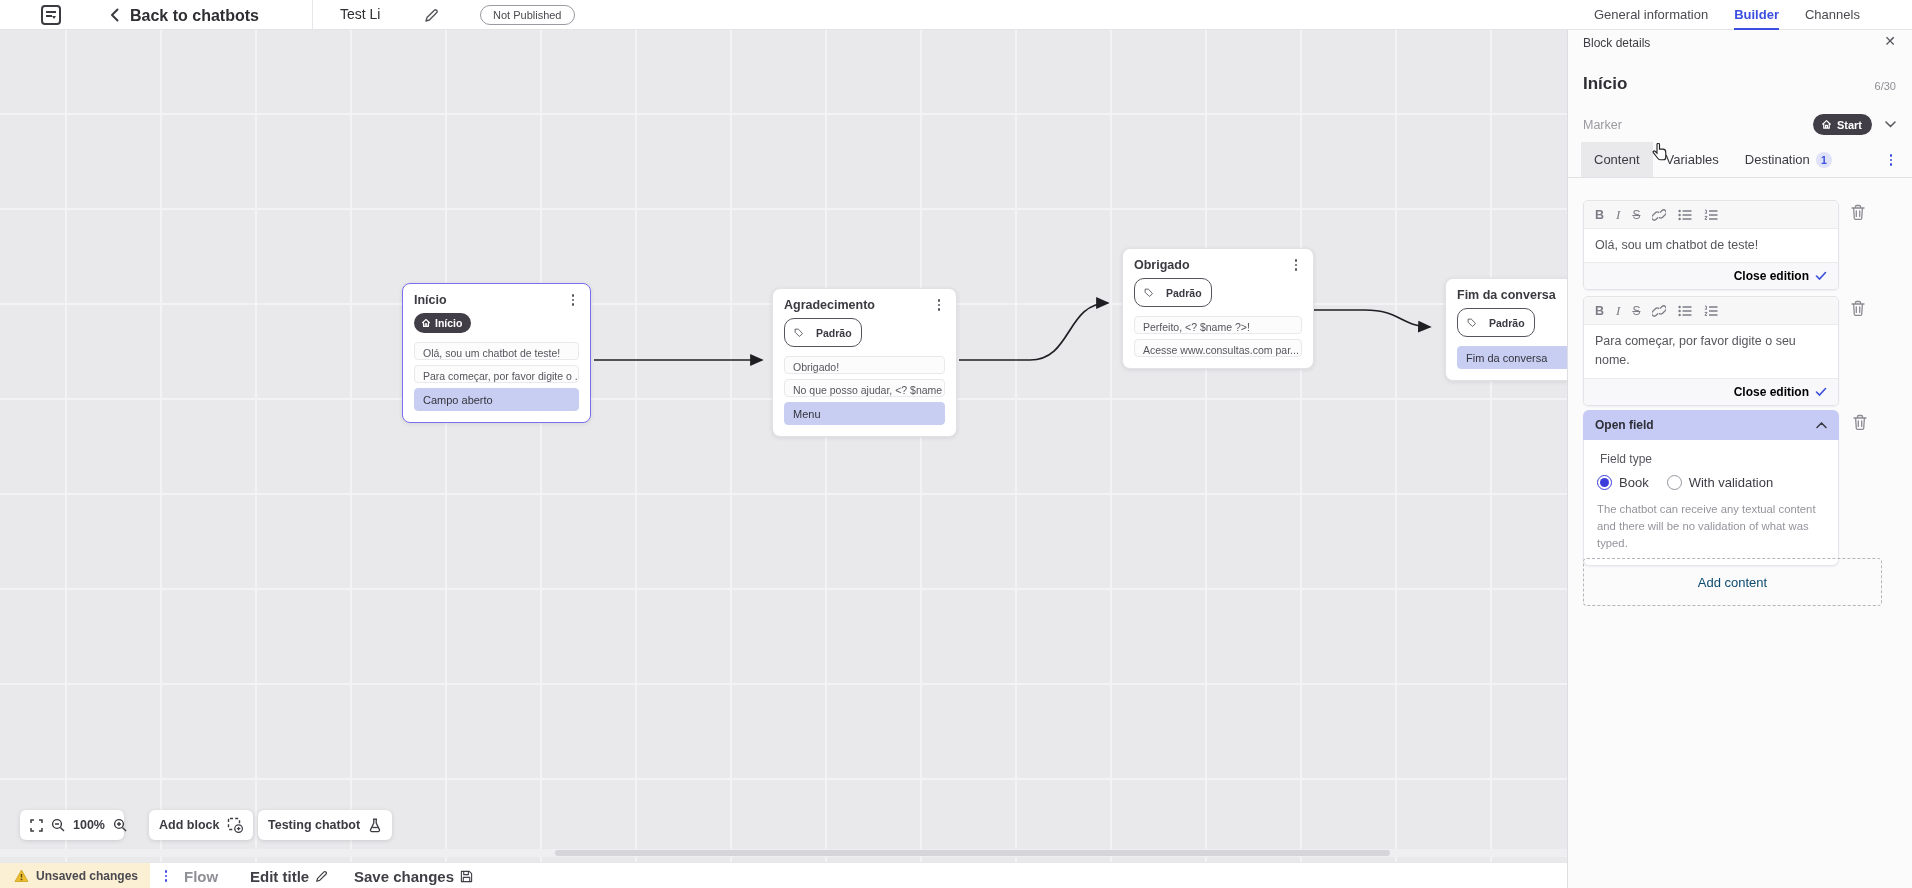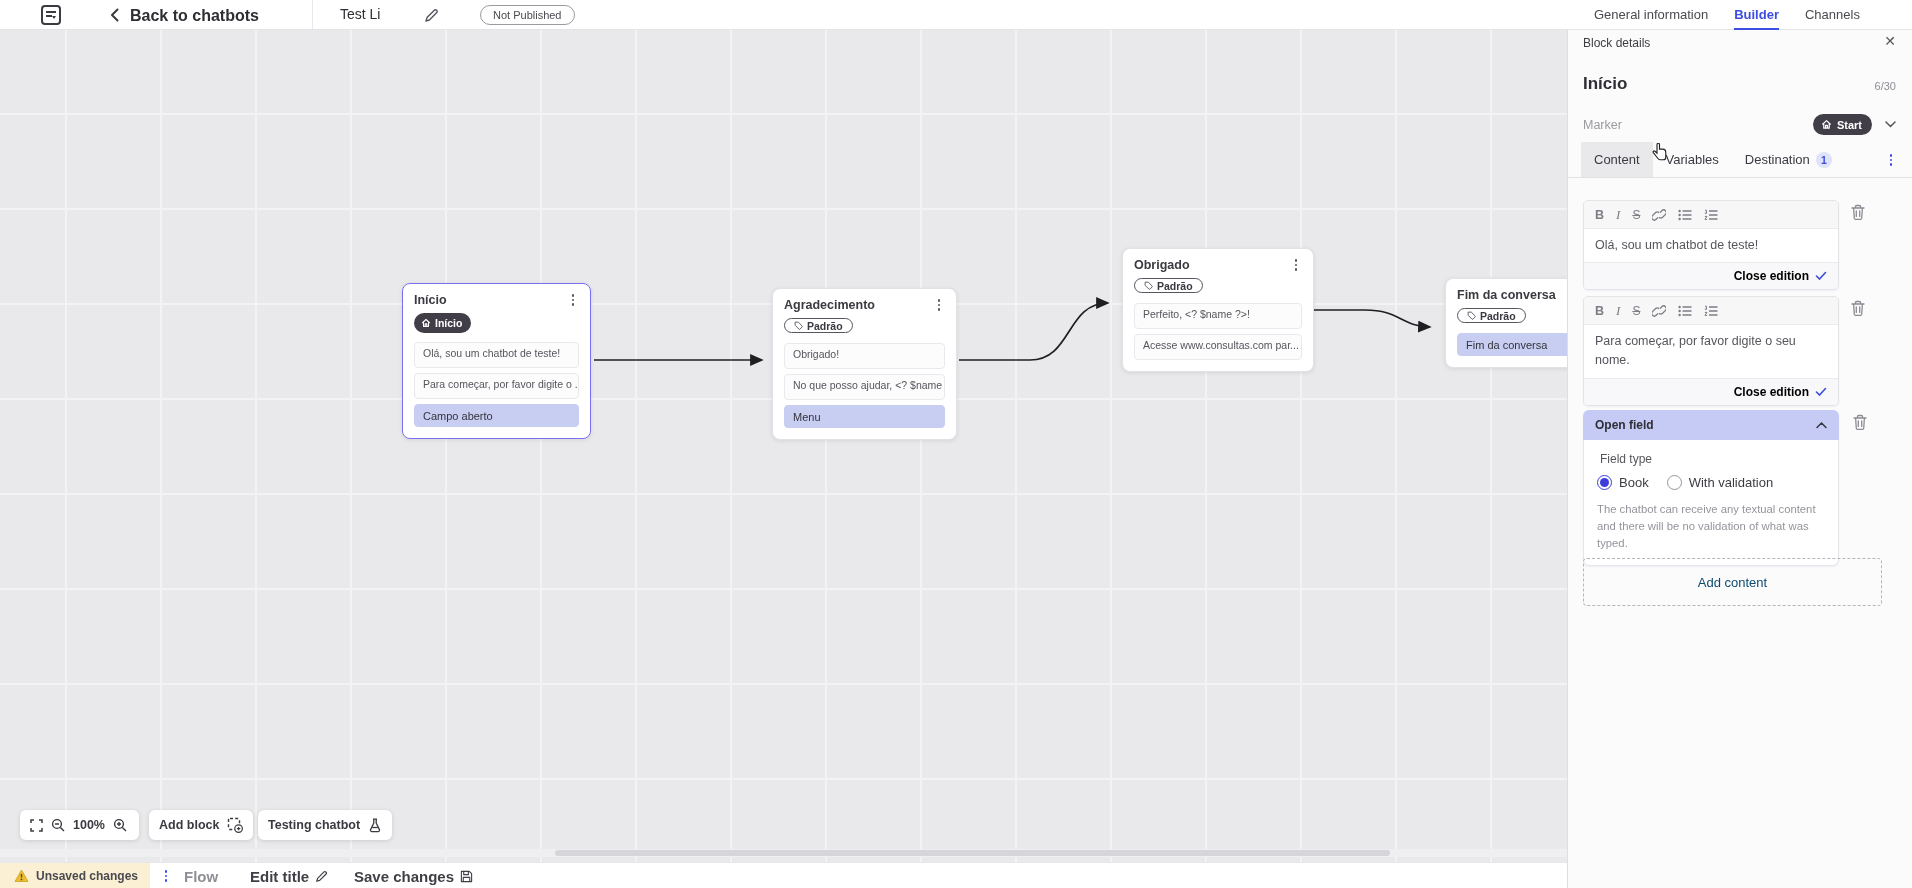--- a/index.html
+++ b/index.html
@@ -25,23 +25,23 @@
   #wires { position:absolute; top:0; left:0; pointer-events:none; }
 
   .block { position:absolute; background:#fff; border:1px solid #e2e2e6; border-radius:8px; padding:9px 11px 11px; box-shadow:0 1px 4px rgba(40,40,60,.10); }
   .block.selected { border:1.5px solid #7a6ff0; }
   .blk-head { display:flex; justify-content:space-between; align-items:center; }
   .blk-title { font-size:12.5px; font-weight:bold; color:#3a3a40; white-space:nowrap; }
   .kebab { width:12px; height:14px; display:flex; flex-direction:column; align-items:center; justify-content:center; gap:2px; cursor:pointer; }
   .kebab i { width:2.6px; height:2.6px; border-radius:50%; background:#55555c; }
   .kebab.blue i { background:#3c4fe0; }
   .pill-dark { display:inline-flex; align-items:center; gap:4px; height:20px; margin-top:6px; padding:0 9px 0 7px; background:#413e48; border-radius:11px; color:#fff; font-size:10.5px; font-weight:bold; }
-  .pill-outline { display:inline-flex; align-items:center; gap:4px; height:15px; margin-top:6px; padding:0 9px; border:1px solid #55555e; border-radius:10px; color:#3a3a42; font-size:10.5px; font-weight:bold; background:#fff; }
+  .pill-outline { display:inline-flex; align-items:center; gap:13px; height:29px; margin-top:6px; padding:0 9px; border:1px solid #55555e; border-radius:10px; color:#3a3a42; font-size:10.5px; font-weight:bold; background:#fff; }
   .blk-rows { margin-top:9px; }
-  .blk-row { height:26px; line-height:20px; margin-top:5px; padding:0 8px; background:#fcfcfd; border:1px solid #e9e9ed; border-radius:4px; font-size:10.5px; color:#55555c; white-space:nowrap; overflow:hidden; }
+  .blk-row { height:18px; line-height:20px; margin-top:5px; padding:0 8px; background:#fcfcfd; border:1px solid #e9e9ed; border-radius:4px; font-size:10.5px; color:#55555c; white-space:nowrap; overflow:hidden; }
   .blk-row.field { background:#c8cdf2; border-color:#c8cdf2; color:#34343c; height:23px; line-height:23px; font-size:11px; }
 
   
   .float-card { position:absolute; top:810px; height:30px; background:#fff; border-radius:6px; box-shadow:0 1px 4px rgba(40,40,60,.15); display:flex; align-items:center; gap:8px; padding:0 10px; font-size:12.5px; color:#3a3a40; font-weight:bold; z-index:20; }
   .icon-btn { display:flex; align-items:center; cursor:pointer; }
 
   
   #hscroll { position:absolute; top:849px; left:0; width:1567px; height:8px; background:#efeff1; z-index:15; }
   #hscroll .thumb { position:absolute; top:1px; left:555px; width:835px; height:6px; background:#d6d6da; border-radius:3px; }
 
@@ -210,21 +210,21 @@
             <path d="M1.5 1.5 h4.2 L10.8 6.6 a1 1 0 0 1 0 1.4 L8 10.8 a1 1 0 0 1 -1.4 0 L1.5 5.7 Z" fill="none" stroke="#55555e" stroke-width="1.2" stroke-linejoin="round"></path>
           </svg>
         <span>Padrão</span>
       </span>
       <div class="blk-rows">
         <div class="blk-row field">Fim da conversa</div>
       </div>
     </div>
   </div>
 
-  <div class="float-card" style="left:20px; width:119px;border-radius:6px;">
+  <div class="float-card" style="left:20px; width:104px;border-radius:6px;">
     <span class="icon-btn">
       <svg width="13" height="13" viewBox="0 0 13 13">
           <path d="M1 4 V1 h3 M9 1 h3 v3 M12 9 v3 h-3 M4 12 H1 V9" fill="none" stroke="#3a3a40" stroke-width="1.5"></path>
         </svg>
     </span>
     <span class="icon-btn">
       <svg width="14" height="14" viewBox="0 0 14 14">
           <circle cx="6" cy="6" r="4.4" fill="none" stroke="#3a3a40" stroke-width="1.4"></circle>
           <path d="M9.4 9.4 L13 13 M4 6 h4" stroke="#3a3a40" stroke-width="1.4"></path>
         </svg>

